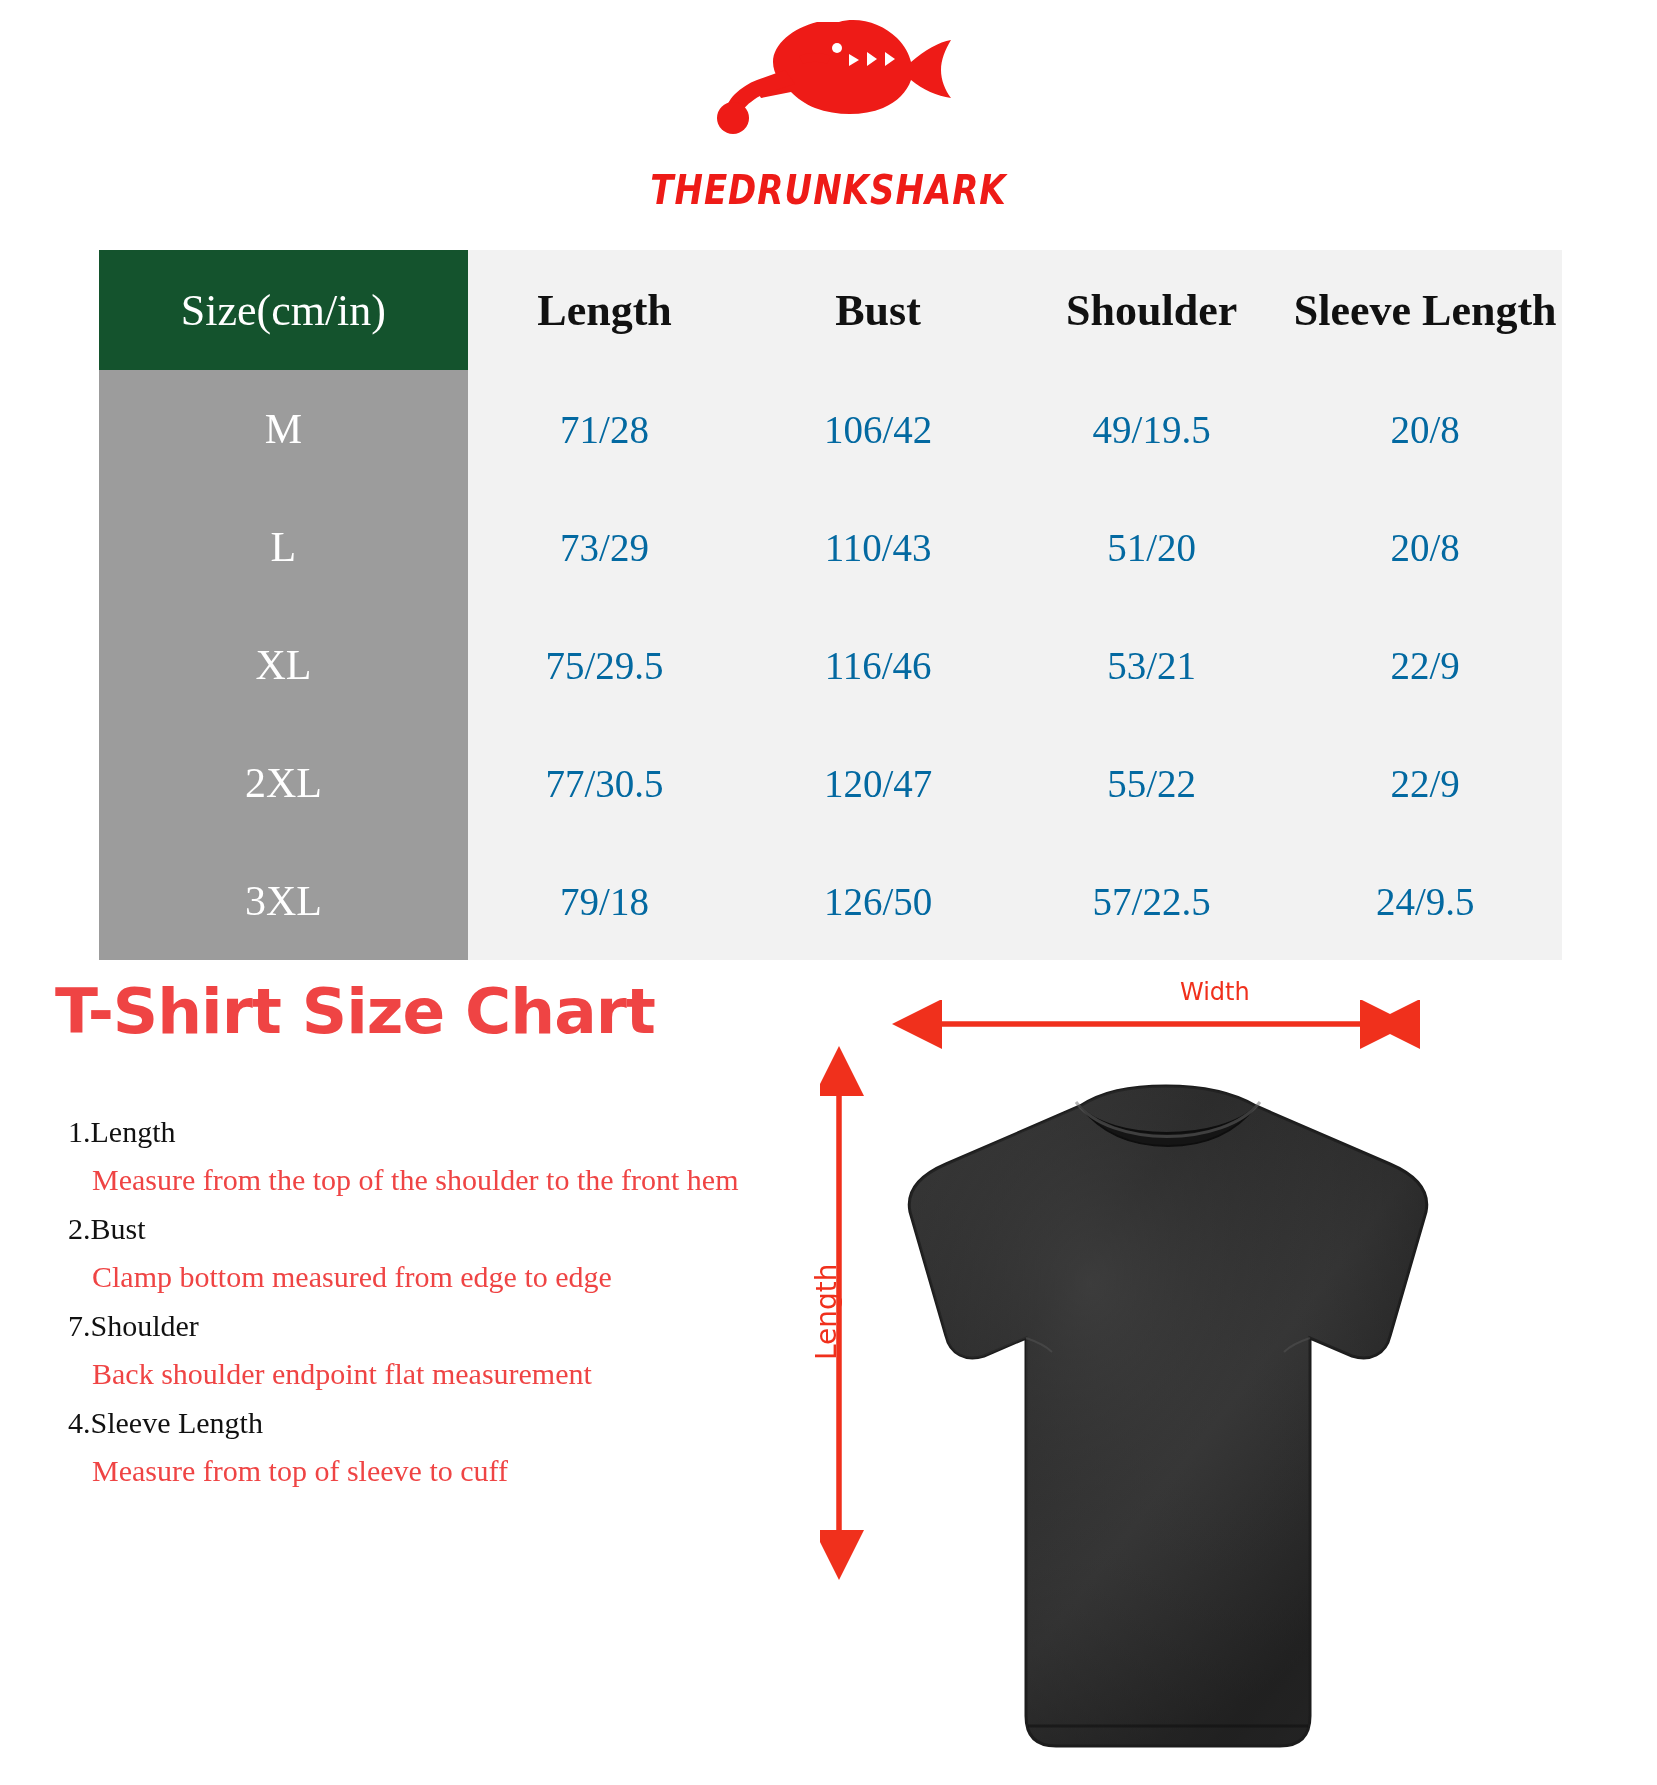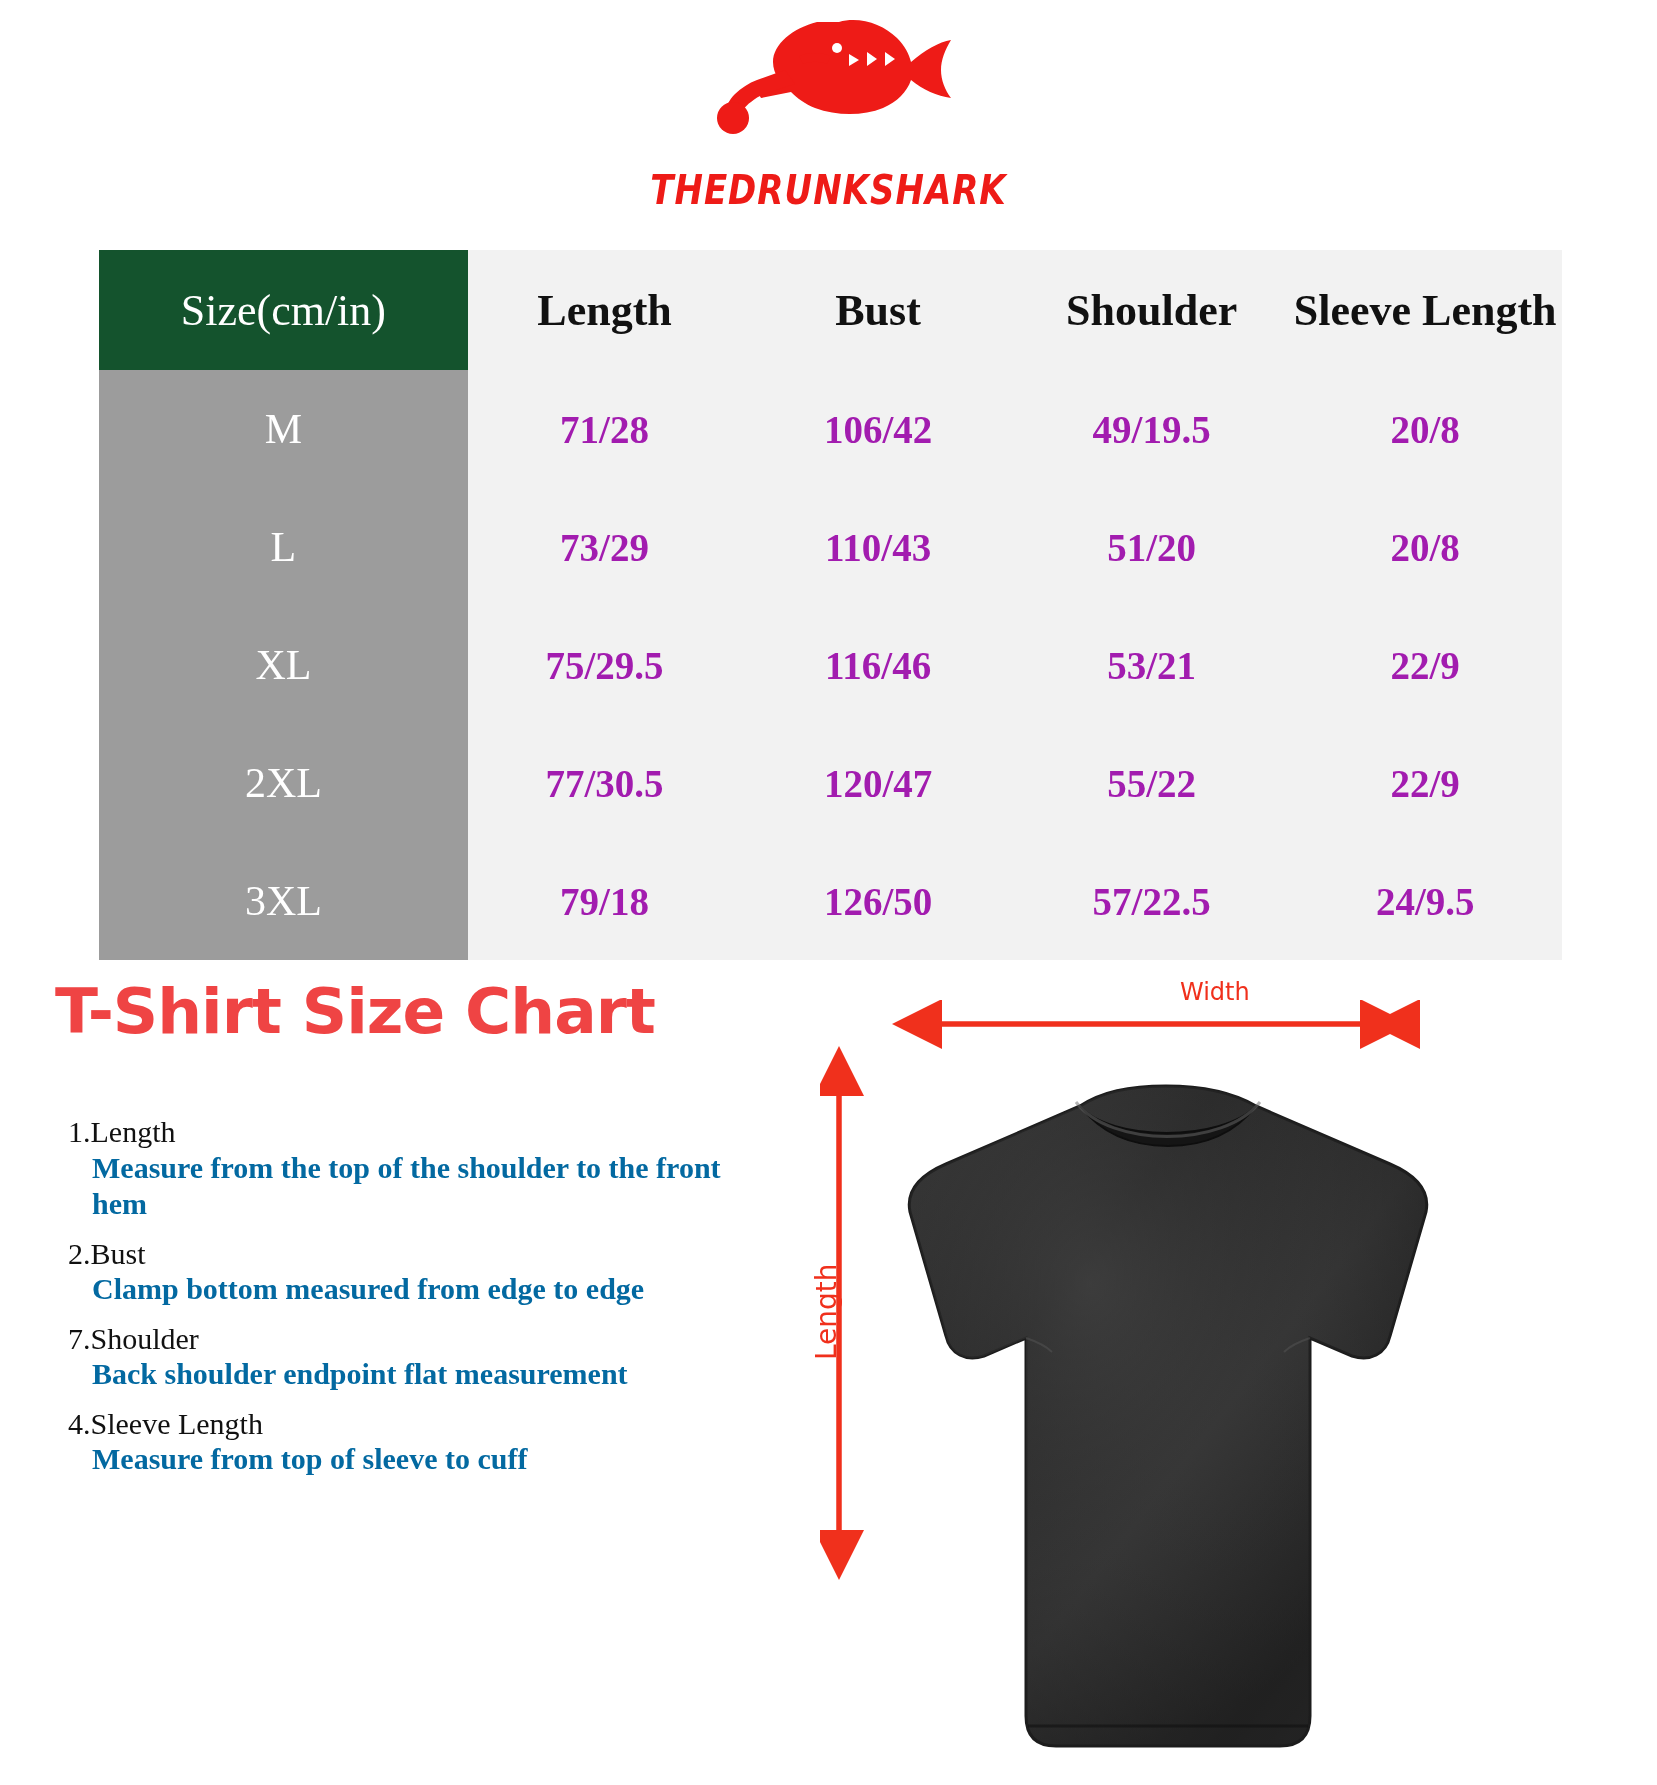--- a/index.html
+++ b/index.html
@@ -79,23 +79,23 @@
   }
   td.cell-size {
     background: #9c9c9c;
     color: #ffffff;
     font-size: 42px;
     height: 116px;
     font-weight: 400;
   }
   td.cell-data {
     background: #f2f2f2;
-    color: #a21caf;
+    color: #0369a1;
     font-size: 39px;
-    font-weight: 700;
+    font-weight: 400;
     height: 116px;
   }
 
   
   .chart-title {
     position: absolute;
     left: 55px;
     top: 975px;
     font-family: "DejaVu Sans", sans-serif;
     font-weight: 700;
@@ -111,26 +111,25 @@
     width: 720px;
   }
   .m-item { margin-bottom: 14px; }
   .m-head {
     font-size: 30px;
     color: #111;
     line-height: 1.15;
   }
   .m-desc {
     font-size: 30px;
-    color: #0369a1;
+    color: #ef4444;
     line-height: 1.22;
-    margin-top: 0;
+    margin-top: 12px;
     padding-left: 24px;
     max-width: 690px;
-    font-weight: bold;
   }
   .label-width {
     position: absolute;
     left: 1180px;
     top: 978px;
     font-family: "DejaVu Sans", sans-serif;
     font-size: 24px;
     color: #f0301c;
   }
   .label-length {

